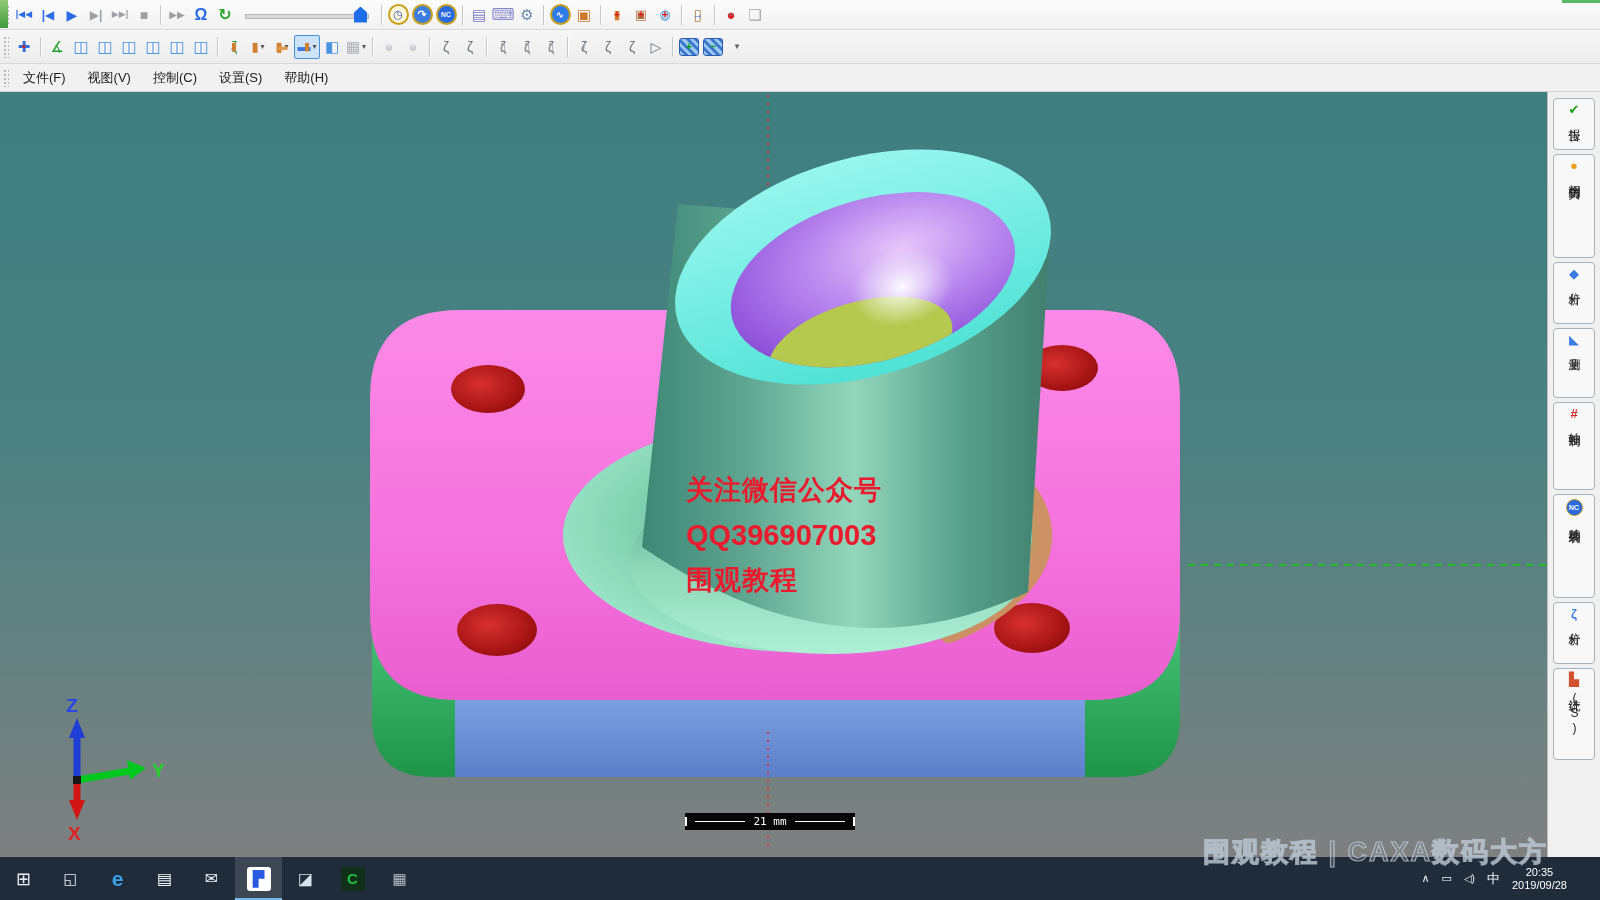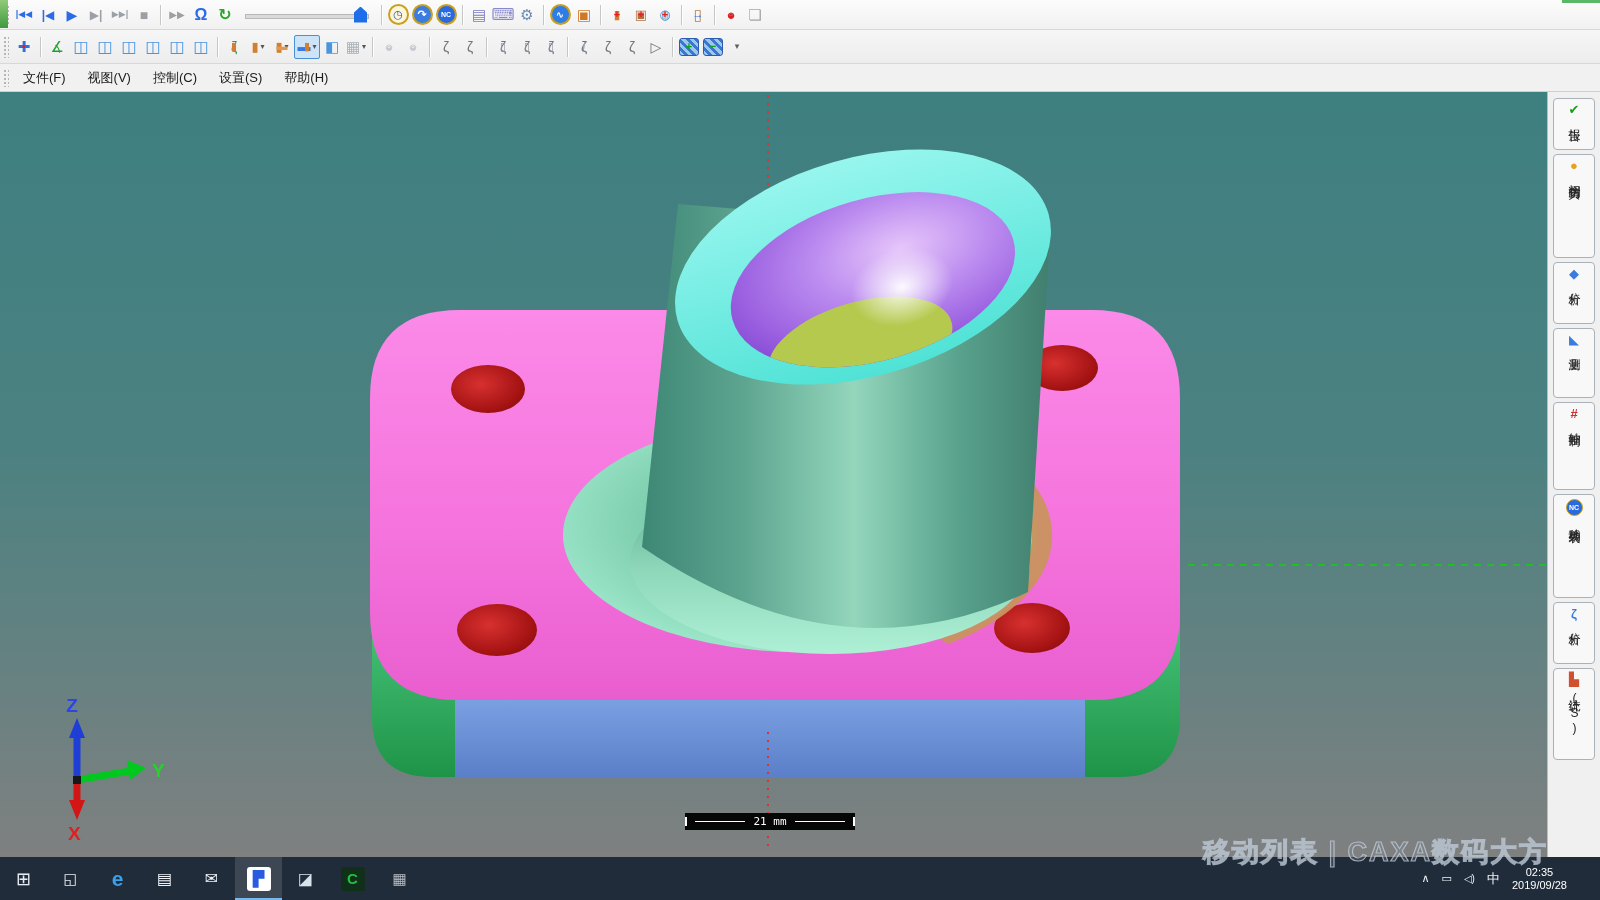--- a/index.html
+++ b/index.html
@@ -369,20 +369,25 @@
       <polygon points="146,676 127,668 130,688" fill="#00c81e"></polygon>
       <line x1="77" y1="688" x2="77" y2="714" stroke="#d21616" stroke-width="7"></line>
       <polygon points="77,728 69,708 85,708" fill="#d21616"></polygon>
       <rect x="73" y="684" width="8" height="8" fill="#181818"></rect>
       <text x="72" y="620" fill="#2b46e8" font-size="19" font-weight="bold" text-anchor="middle" id="axZ">Z</text>
       <text x="152" y="685" fill="#22d428" font-size="19" font-weight="bold" id="axY">Y</text>
       <text x="68" y="748" fill="#e02020" font-size="19" font-weight="bold" id="axX">X</text>
     </g>
   </svg>
 
+  <div class="red-note">
+    <div>关注微信公众号</div>
+    <div class="l2">QQ396907003</div>
+    <div>围观教程</div>
+  </div>
 
   <div class="scalebar">
     <span class="tick"></span>
       <span class="sbline"></span>
     <span>21 mm</span>
     <span class="sbline"></span>
       <span class="tick"></span>
   </div>
 </div>
 
@@ -450,20 +455,20 @@
       <div class="tb-item">
         <span style="color: rgb(184, 190, 198); font-size: 15px;">▦</span>
       </div>
     </div>
   <div class="tray" id="tb-tray">
       <span class="ti" style="font-size: 11px;">∧</span>
       <span class="ti" style="font-size: 11px;">▭</span>
       <span class="ti" style="font-size: 10px;">◁)</span>
       <span class="ti" style="font-size: 13px;">中</span>
     <div class="clock">
-      <div>02:35</div>
+      <div>20:35</div>
       <div>2019/09/28</div>
     </div>
     <div class="show-desktop"></div>
   </div>
 </div>
 
-<div class="wm">移动列表 | CAXA数码大方</div>
+<div class="wm">围观教程 | CAXA数码大方</div>
 
 </body></html>

